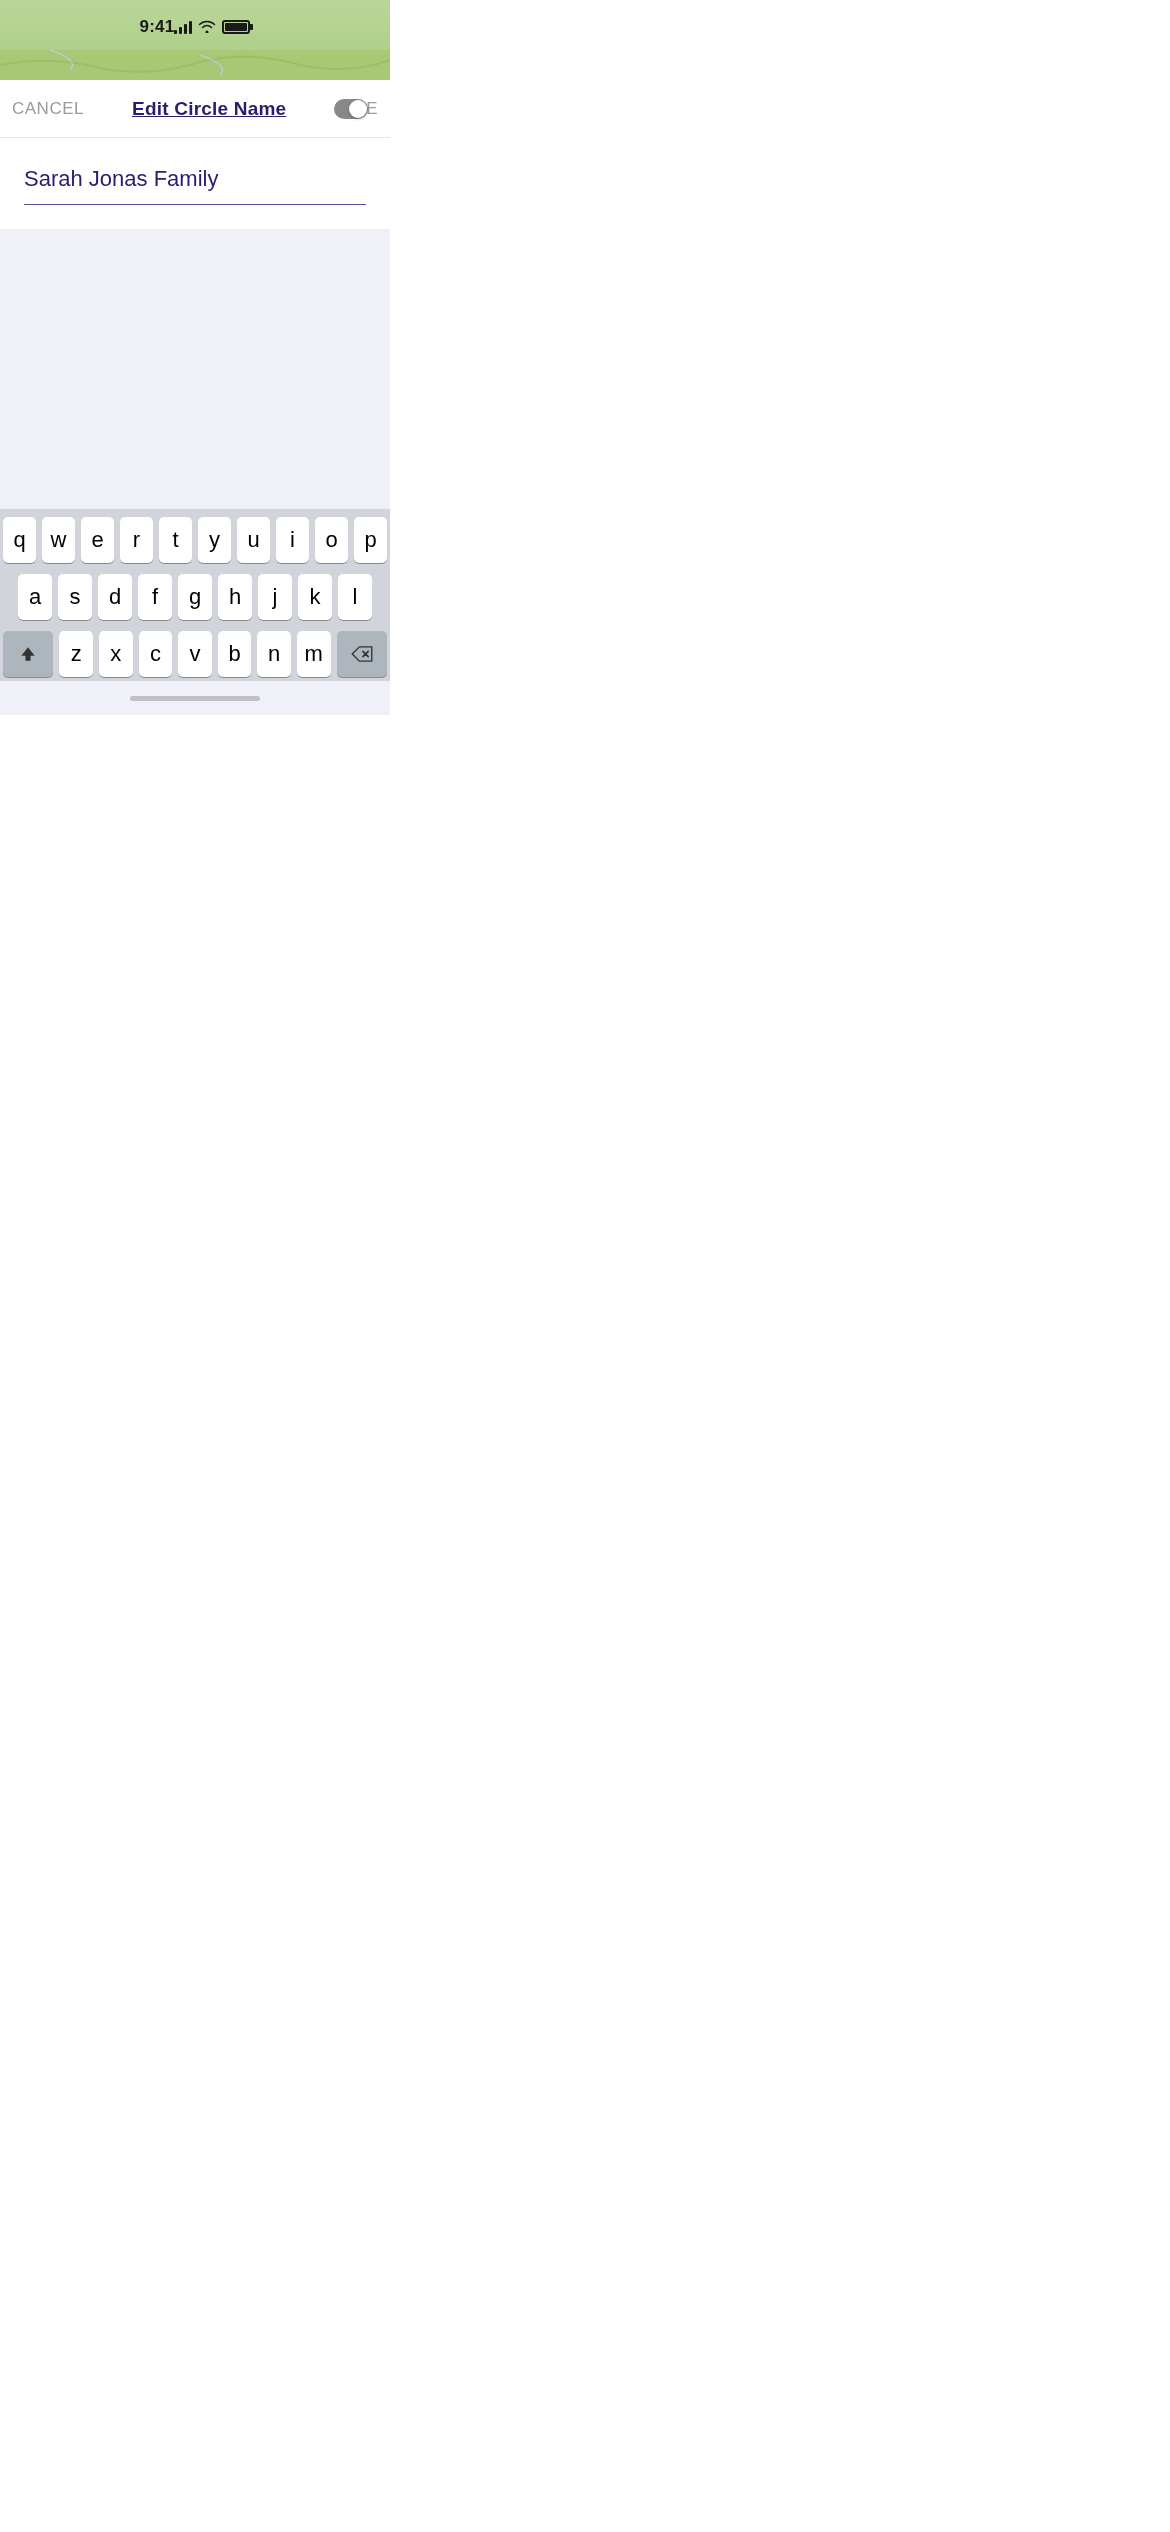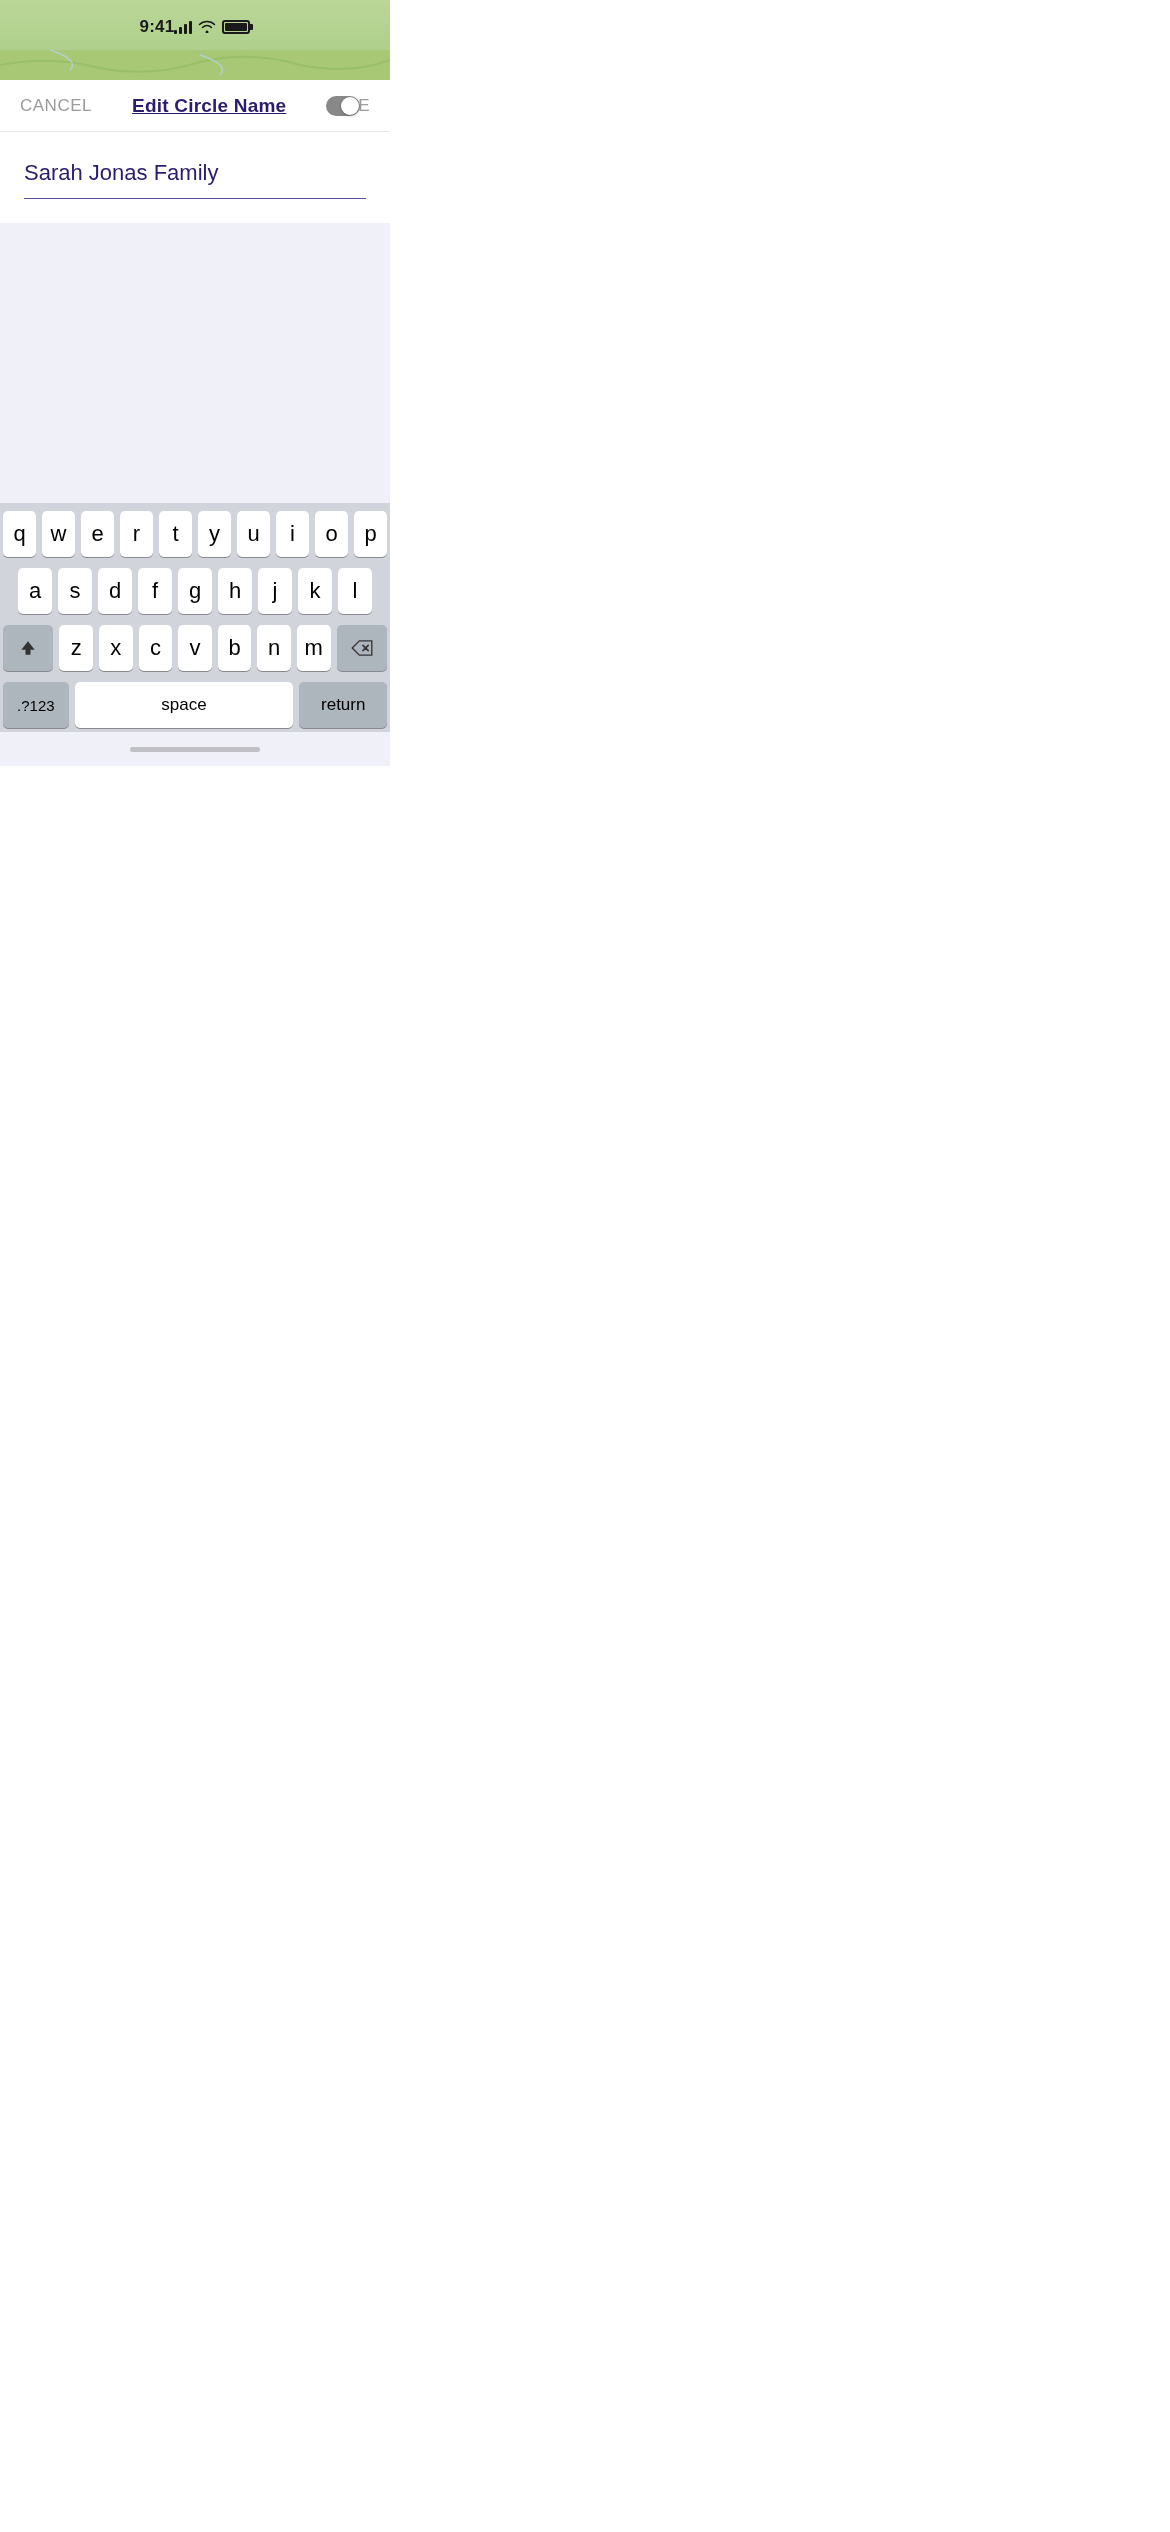--- a/index.html
+++ b/index.html
@@ -90,25 +90,25 @@
     
     .map-peek {
       height: 30px;
       background: linear-gradient(180deg, rgba(160,200,120,0.7) 0%, rgba(200,225,170,0.5) 100%);
       position: relative;
     }
 
     
     .nav-bar {
       background: #fff;
-      height: 52px;
+      height: 58px;
       display: flex;
       align-items: center;
       justify-content: space-between;
-      padding: 0 20px;
+      padding: 0 12px;
       border-bottom: 1px solid #e8e8e8;
     }
 
     .nav-cancel {
       font-size: 17px;
       color: #9b9b9b;
       font-weight: 400;
       letter-spacing: 0.5px;
       cursor: pointer;
       text-transform: uppercase;
@@ -369,22 +369,17 @@
     <div class="key">n</div>
     <div class="key">m</div>
     <div class="key special wide">
       <svg width="22" height="16" viewBox="0 0 24 18" fill="none">
         <path d="M9 1 L1 9 L9 17 H23 V1 Z" stroke="#333" stroke-width="1.5" fill="none"></path>
         <path d="M13 6 L19 12 M19 6 L13 12" stroke="#333" stroke-width="1.8" stroke-linecap="round"></path>
       </svg>
     </div>
   </div>
 
-  <div class="keyboard-row">
-    <div class="key symbol">.?123</div>
-    <div class="key space">space</div>
-    <div class="key return">return</div>
-  </div>
 </div>
 
 <div class="home-indicator">
   <div class="home-bar"></div>
 </div>
 
 </body></html>

